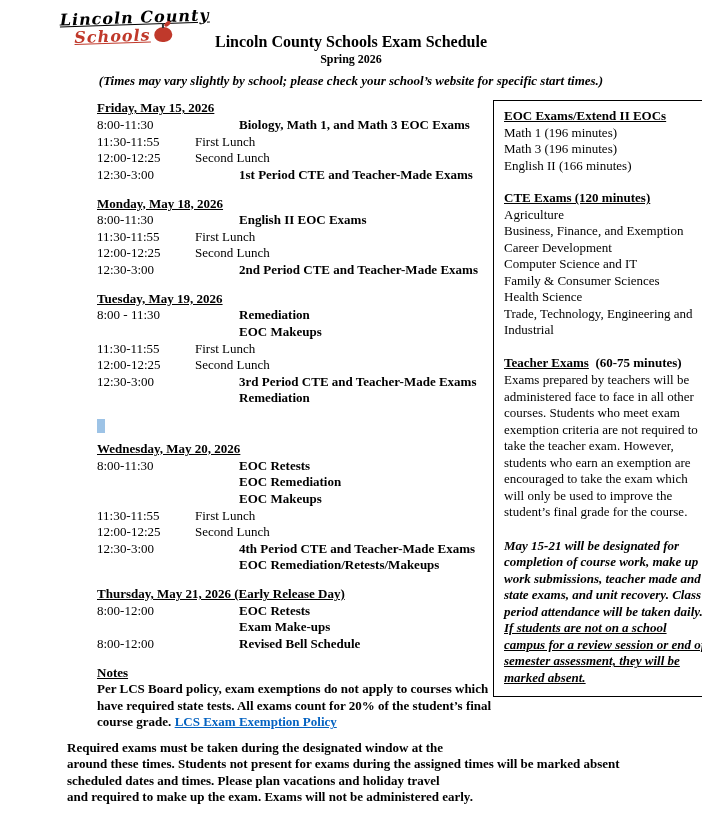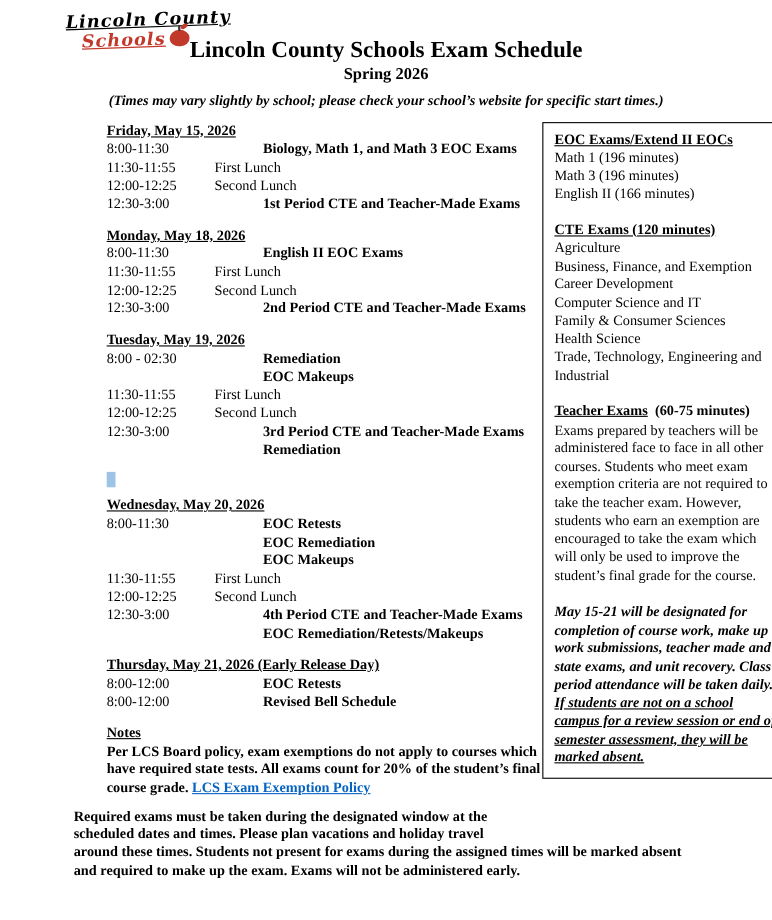--- a/index.html
+++ b/index.html
@@ -35,22 +35,22 @@
     width: 2px; height: 5px; background: #333;
   }
   .apple::after {
     content: ""; position: absolute; top: -5px; left: 10px;
     width: 7px; height: 4px; background: var(--logo-red, #c0392b);
     border-radius: 60%; transform: rotate(-35deg);
   }
 
   
   .title-block { text-align: center; padding-top: 32px; }
-  .doc-title { font-weight: bold; font-size: 21px; }
-  .doc-subtitle { font-weight: bold; font-size: 15px; text-align: center; }
+  .doc-title { font-weight: bold; font-size: 16px; }
+  .doc-subtitle { font-weight: bold; font-size: 12px; text-align: center; }
   .doc-note { font-weight: bold; font-style: italic; font-size: 13px; margin-top: 5px; }
 
   
   .content { display: flex; margin-top: 11px; padding-left: 97px; }
   .left-col { width: 396px; flex: none; }
   .right-box {
     width: 228px; flex: none; align-self: flex-start;
     border: 1px solid #000; padding: 7px 10px 10px 10px;
     line-height: 1.27;
   }
@@ -141,21 +141,21 @@
               <div class="desc-cell">Second Lunch</div>
             </div>
             <div class="sched-row">
               <div class="time-cell">12:30-3:00</div>
               <div class="desc-cell bold">2nd Period CTE and Teacher-Made Exams</div>
             </div>
           </div>
           <div class="day-section">
             <div class="day-header">Tuesday, May 19, 2026</div>
             <div class="sched-row">
-              <div class="time-cell">8:00 - 02:30</div>
+              <div class="time-cell">8:00 - 11:30</div>
               <div class="desc-cell bold">Remediation</div>
             </div>
             <div class="sched-row">
               <div class="time-cell"></div>
               <div class="desc-cell bold">EOC Makeups</div>
             </div>
             <div class="sched-row">
               <div class="time-cell">11:30-11:55</div>
               <div class="desc-cell">First Lunch</div>
             </div>
@@ -202,20 +202,24 @@
             <div class="sched-row">
               <div class="time-cell"></div>
               <div class="desc-cell bold">EOC Remediation/Retests/Makeups</div>
             </div>
           </div>
           <div class="day-section">
             <div class="day-header">Thursday, May 21, 2026 (Early Release Day)</div>
             <div class="sched-row">
               <div class="time-cell">8:00-12:00</div>
               <div class="desc-cell bold">EOC Retests</div>
+            </div>
+            <div class="sched-row">
+              <div class="time-cell"></div>
+              <div class="desc-cell bold">Exam Make-ups</div>
             </div>
             <div class="sched-row">
               <div class="time-cell">8:00-12:00</div>
               <div class="desc-cell bold">Revised Bell Schedule</div>
             </div>
           </div>
         </div>
 
       <div class="notes">
         <div class="notes-heading">Notes</div>
@@ -257,18 +261,18 @@
 
       <div class="box-para bold-italic">
         <span>May 15-21 will be designated for completion of course work, make up work submissions, teacher made and state exams, and unit recovery. Class period attendance will be taken daily.&nbsp; </span><span class="underline">If students are not on a school campus for a review session or end of semester assessment, they will be marked absent.</span>
       </div>
     </div>
 
   </div>
 
   <div class="footer">
       <div class="footer-line">Required exams must be taken during the designated window at the</div>
+      <div class="footer-line">around these times. Students not present for exams during the assigned times will be marked absent</div>
       <div class="footer-line">scheduled dates and times. Please plan vacations and holiday travel</div>
-      <div class="footer-line">around these times. Students not present for exams during the assigned times will be marked absent</div>
       <div class="footer-line">and required to make up the exam. Exams will not be administered early.</div>
     </div>
 
 </div>
 
 </body></html>

